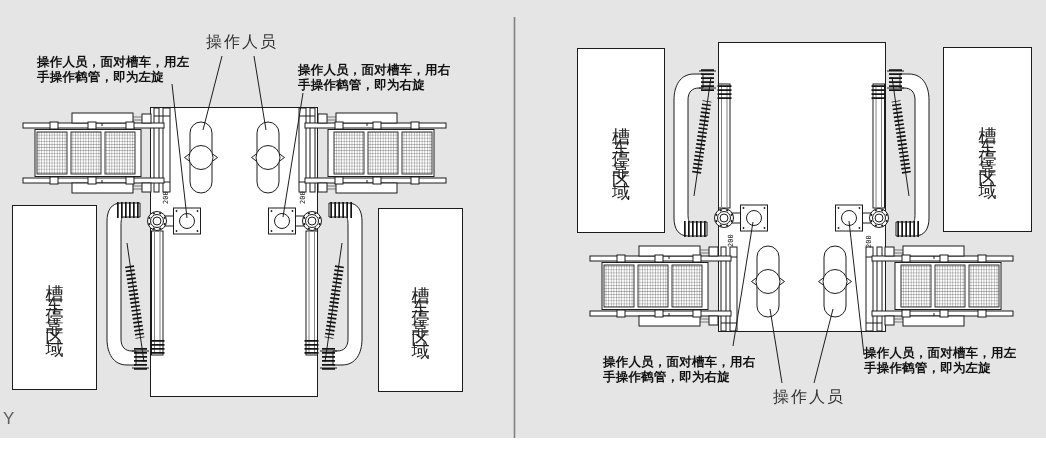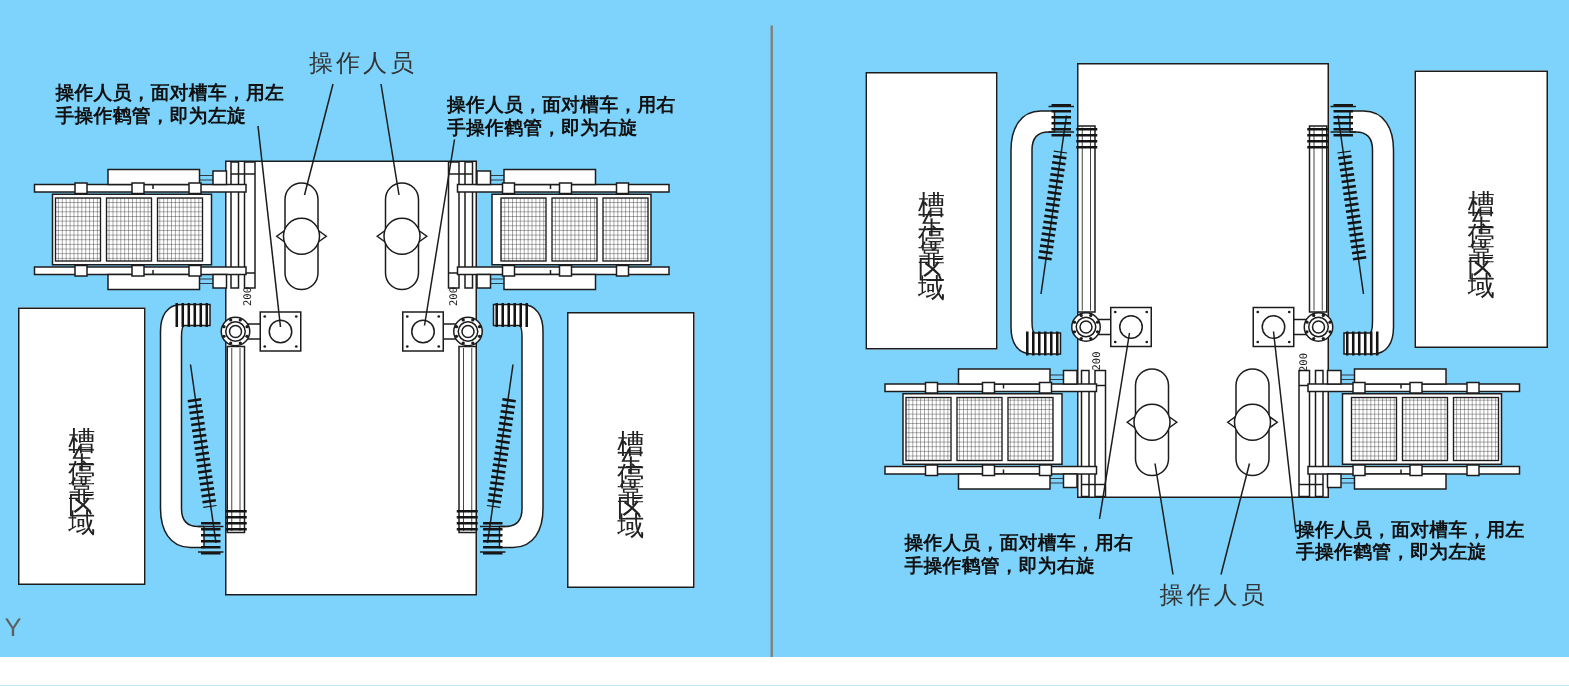--- a/index.html
+++ b/index.html
@@ -1,16 +1,16 @@
 <!DOCTYPE html>
 <html><head>
 <meta charset="utf-8">
 <style>
   html,body{margin:0;padding:0;background:#fff;}
-  #stage{position:relative;width:1046px;height:438px;background:#7dd3fc;overflow:hidden;
+  #stage{position:relative;width:1046px;height:438px;background:#e5e5e5;overflow:hidden;
          font-family:"Liberation Sans","DejaVu Sans",sans-serif;}
   #stage svg{position:absolute;left:0;top:0;}
   .ln{stroke:#1c1c1c;fill:none;stroke-width:1;}
   .fw{stroke:#1c1c1c;fill:#ffffff;stroke-width:1;}
   .thin{stroke:#1c1c1c;fill:none;stroke-width:.55;}
   .spring{stroke:#141414;stroke-dasharray:1.7 2.3;fill:none;}
   .dim{font:7px "DejaVu Sans Mono",monospace;fill:#1c1c1c;}
   .overlay{position:absolute;color:#111;}
   .op-label{font-size:16px;letter-spacing:2px;color:#333;white-space:nowrap;}
   .note{font-size:12.5px;font-weight:bold;line-height:14.5px;white-space:nowrap;letter-spacing:.2px;}

